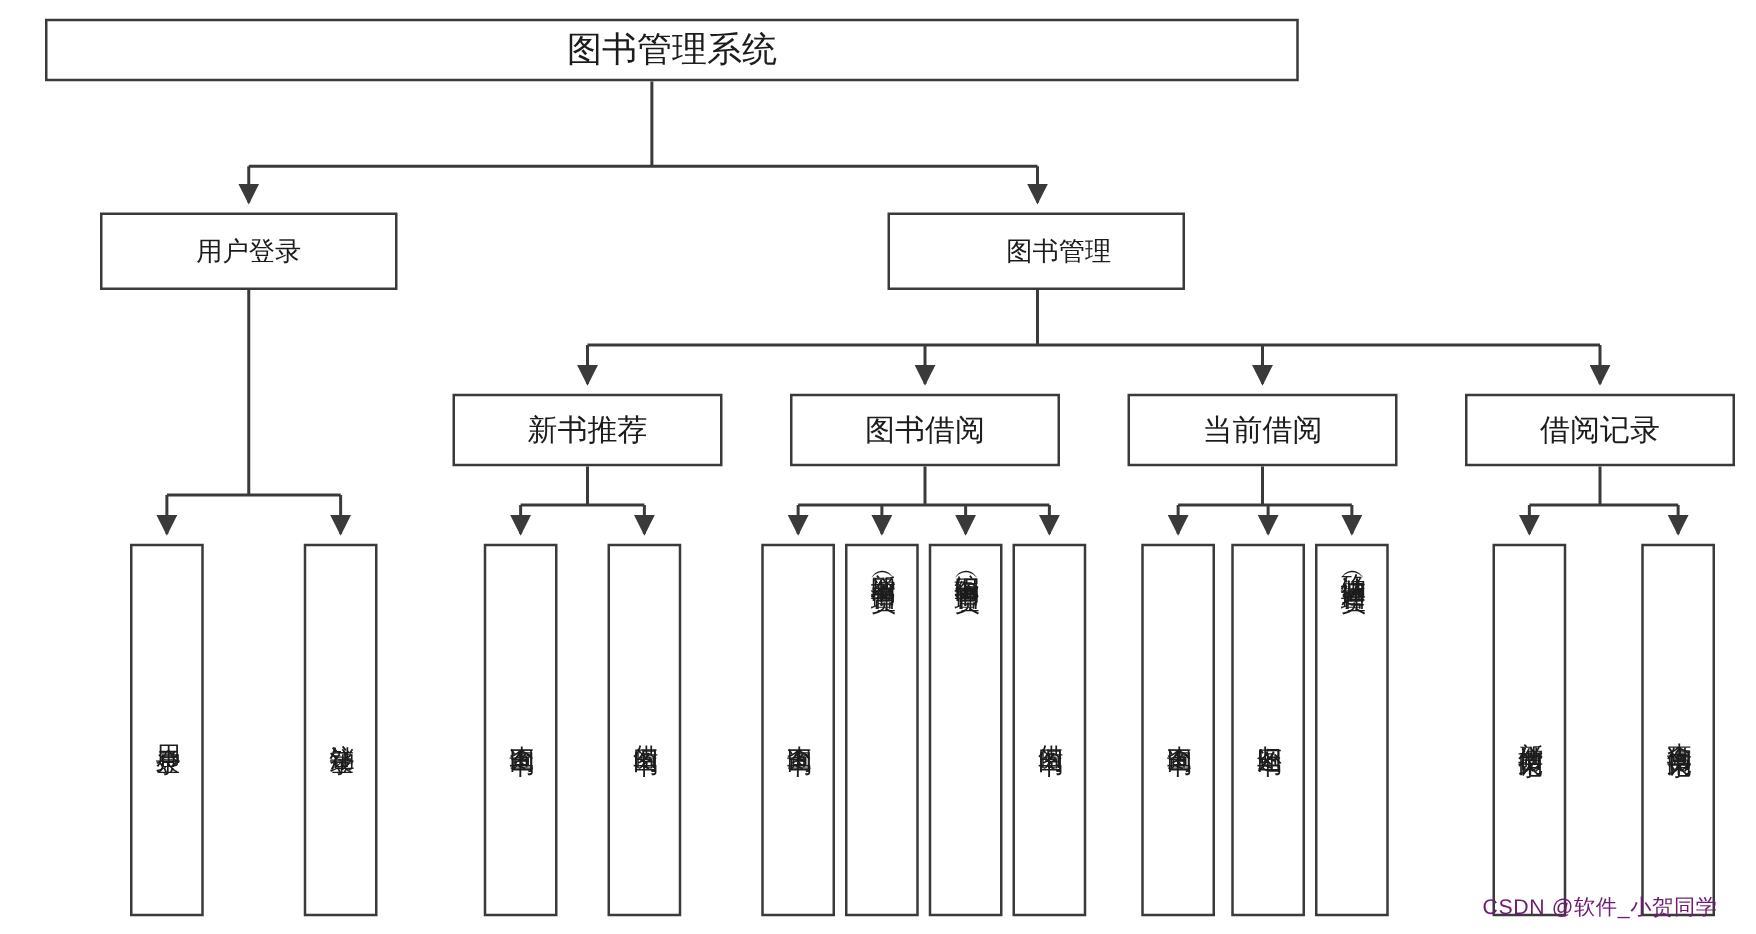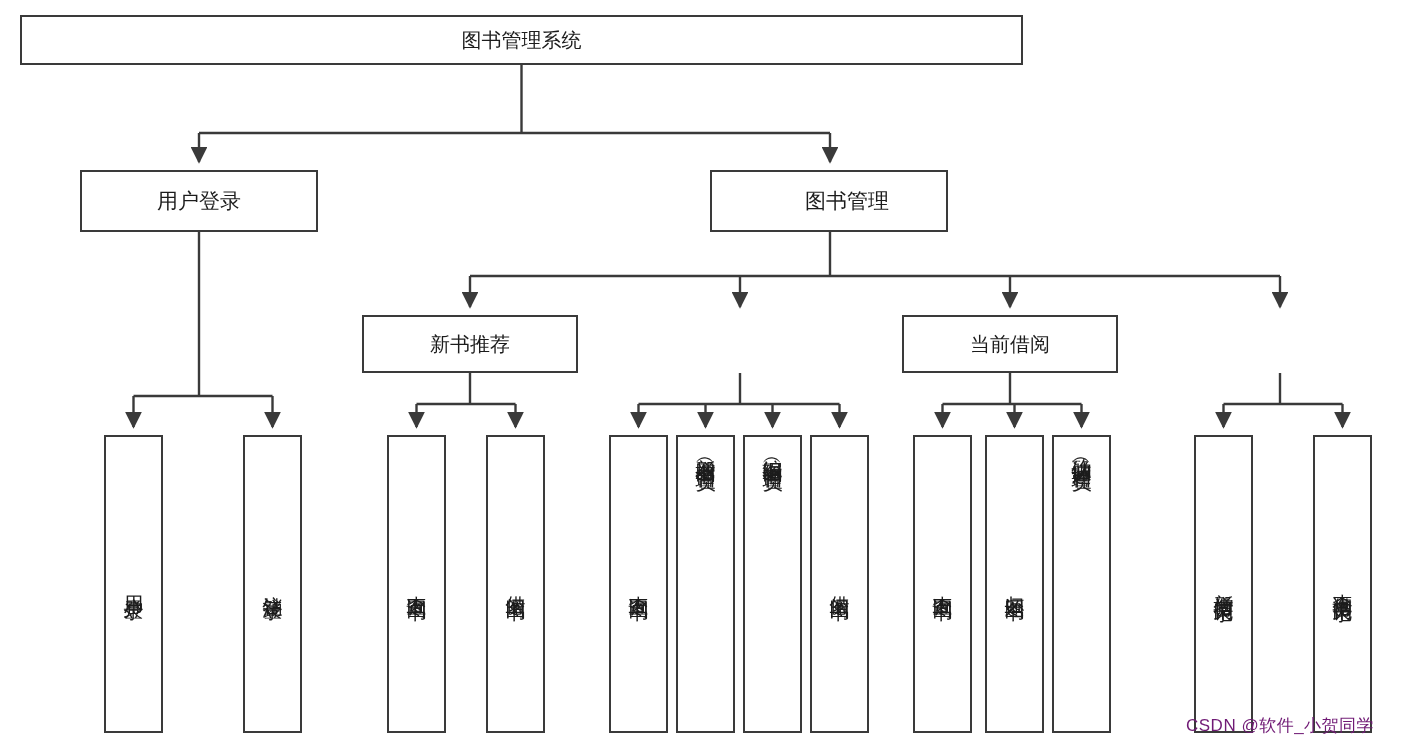--- a/index.html
+++ b/index.html
@@ -31,27 +31,28 @@
     box-sizing: border-box;
     border: 2px solid #3a3a3a;
     background: #ffffff;
     display: flex;
     align-items: center;
     justify-content: center;
     color: #1c1c1c;
     text-align: center;
   }
   .node.level-root {
-    font-size: 20px;
+    font-size: 28px;
+    margin-left: 16px;
   }
   .node.level-2 {
     font-size: 21px;
   }
   .node.level-3 {
-    font-size: 20px;
+    font-size: 24px;
   }
   .node.leaf {
     font-size: 20px;
     align-items: flex-start;
     justify-content: center;
     padding-top: 6px;
   }
   .leaf .vtext {
     writing-mode: vertical-rl;
     text-orientation: upright;
@@ -138,23 +139,29 @@
   <div class="node level-2" id="l2-0" style="left: 80px; top: 170px; width: 238px; height: 62px;">
     <span>用户登录</span>
   </div>
   <div class="node level-2" id="l2-1" style="left: 710px; top: 170px; width: 238px; height: 62px; padding-left: 36px;">
     <span>图书管理</span>
   </div>
 
   <div class="node level-3" id="l3-0" style="left: 362px; top: 315px; width: 216px; height: 58px;">
     <span>新书推荐</span>
   </div>
+  <div class="node level-3" id="l3-1" style="left: 632px; top: 315px; width: 216px; height: 58px;">
+    <span>图书借阅</span>
+  </div>
   <div class="node level-3" id="l3-2" style="left: 902px; top: 315px; width: 216px; height: 58px; text-align: center;">
     <span>当前借阅</span>
   </div>
+  <div class="node level-3" id="l3-3" style="left: 1172px; top: 315px; width: 216px; height: 58px;">
+    <span>借阅记录</span>
+  </div>
 
   <div class="node leaf anchor-mid" id="leaf-0" style="left: 104px; top: 435px; width: 59px; height: 298px;">
     <span class="vtext">用户登录</span>
   </div>
   <div class="node leaf anchor-mid" id="leaf-1" style="left: 243px; top: 435px; width: 59px; height: 298px;">
     <span class="vtext">注销登录</span>
   </div>
   <div class="node leaf anchor-mid" id="leaf-2" style="left: 387px; top: 435px; width: 59px; height: 298px;">
     <span class="vtext">查询图书</span>
   </div>

